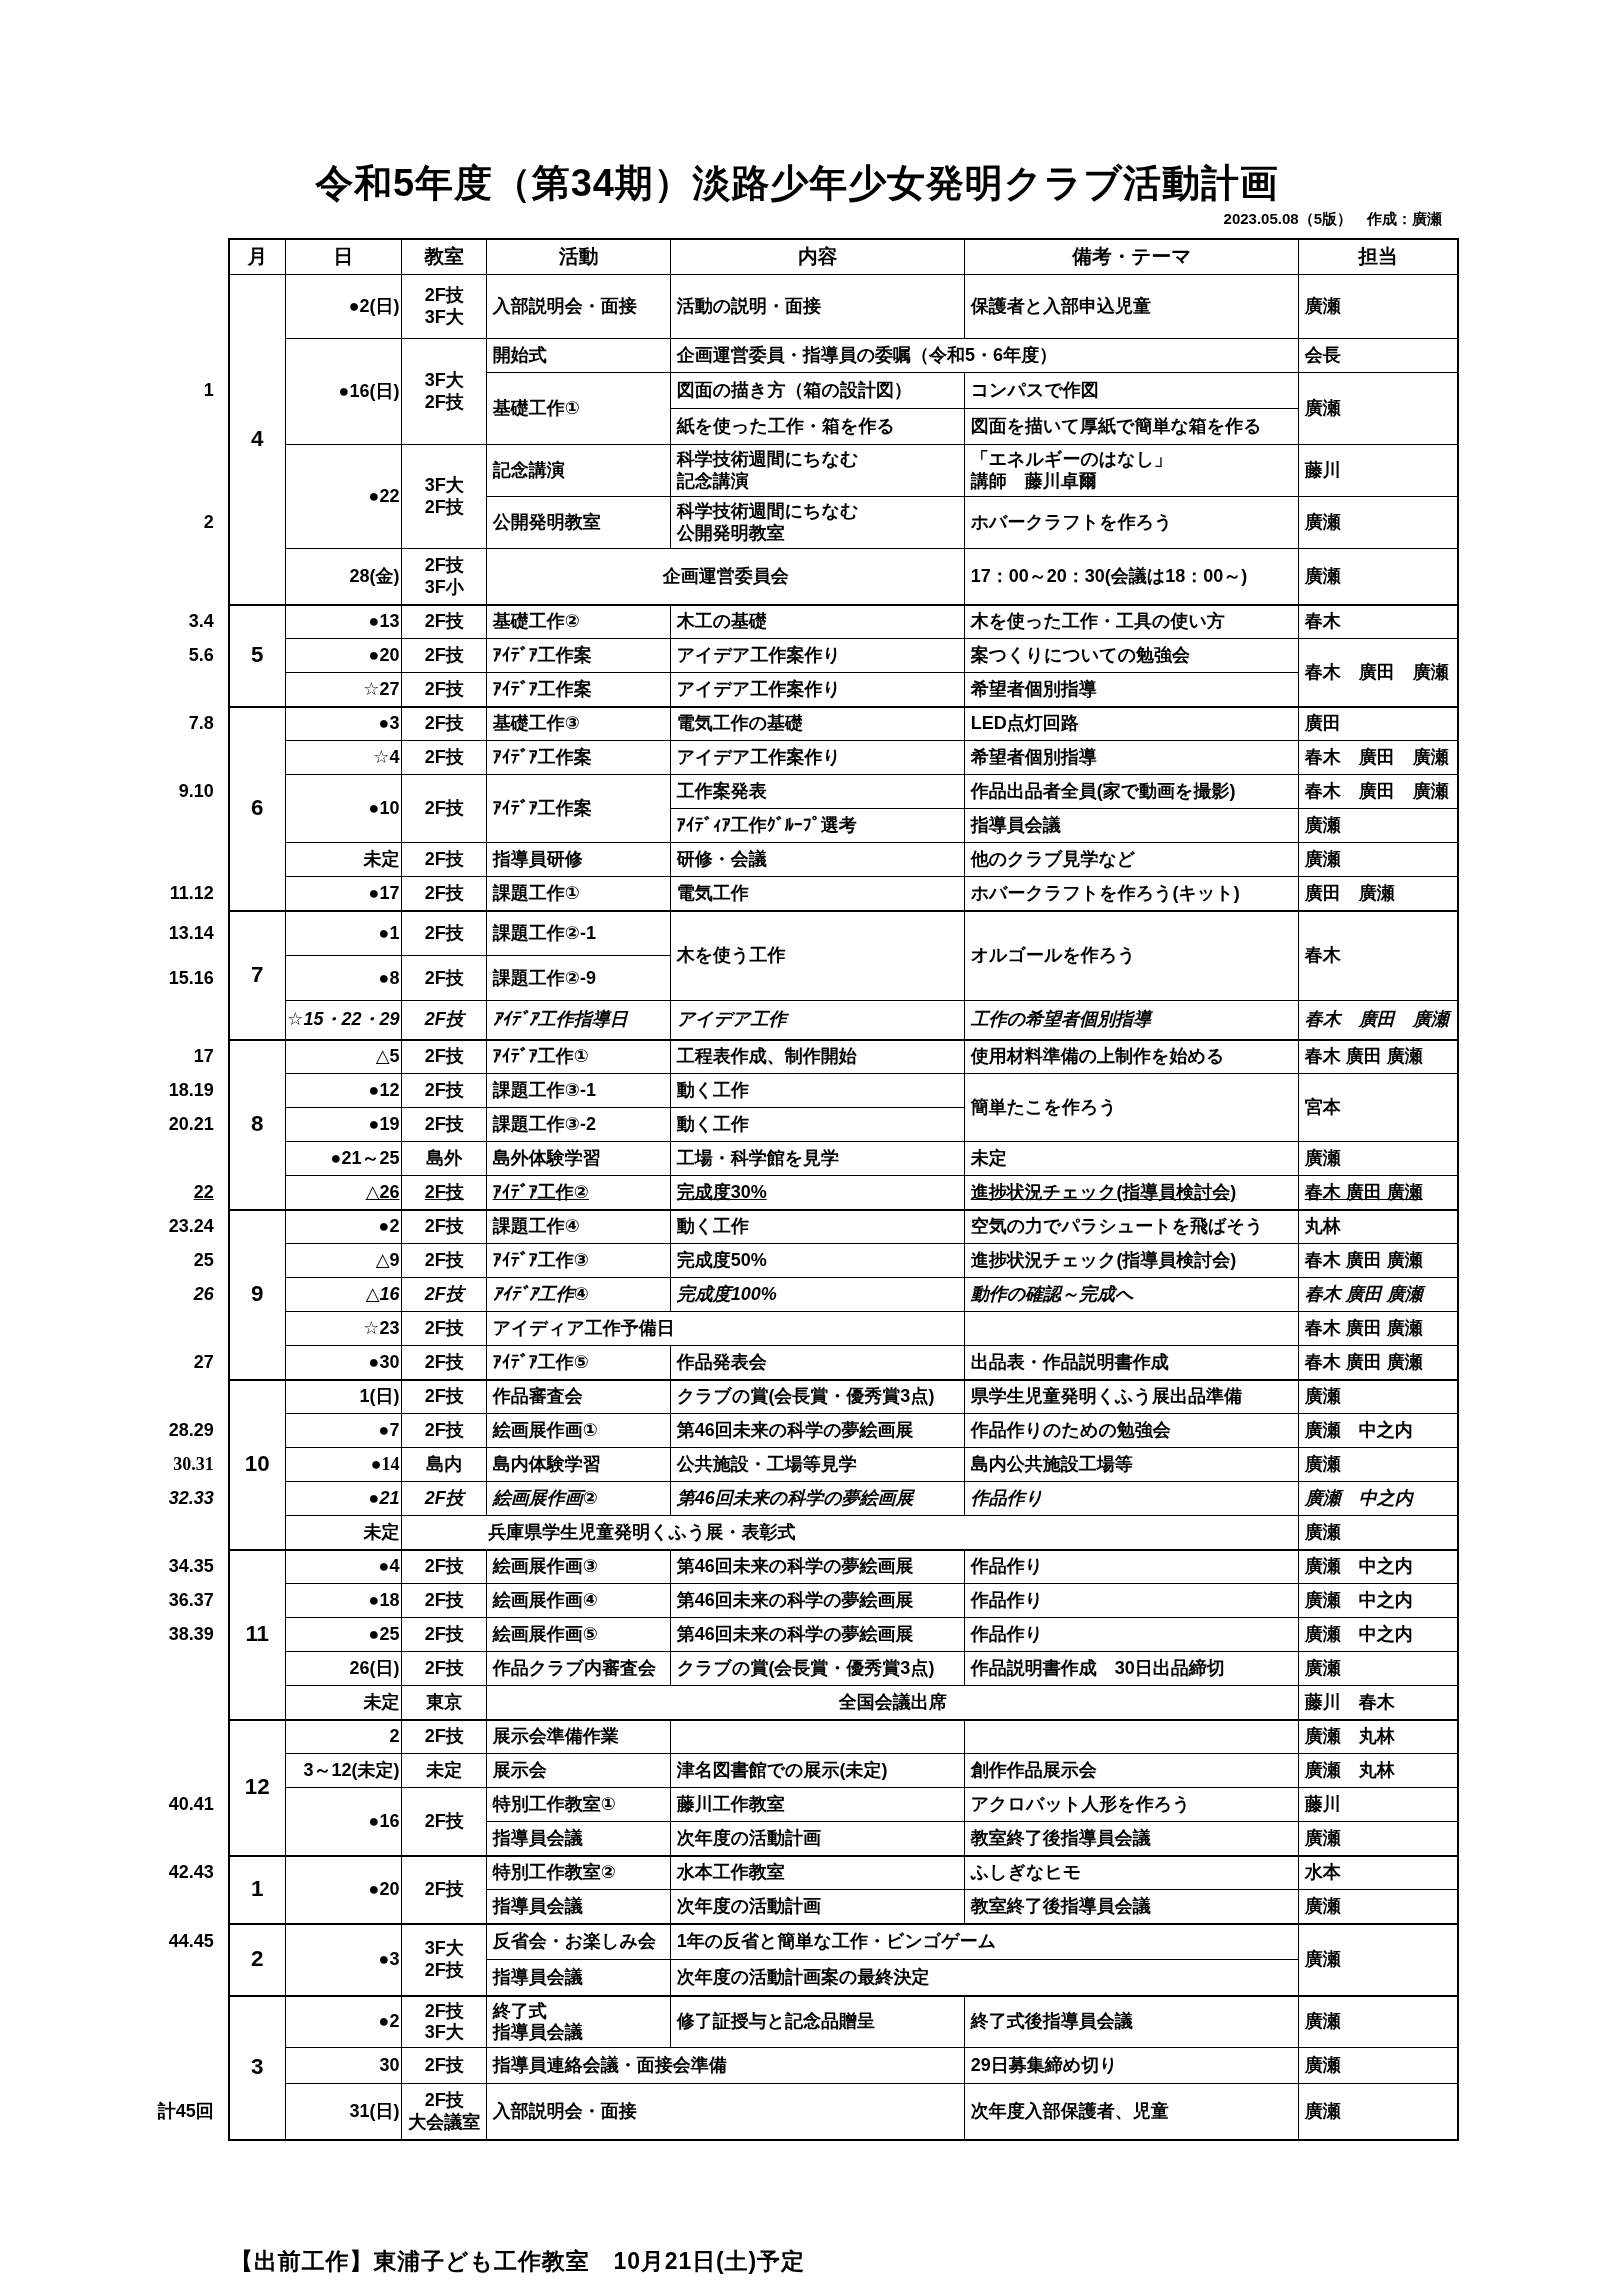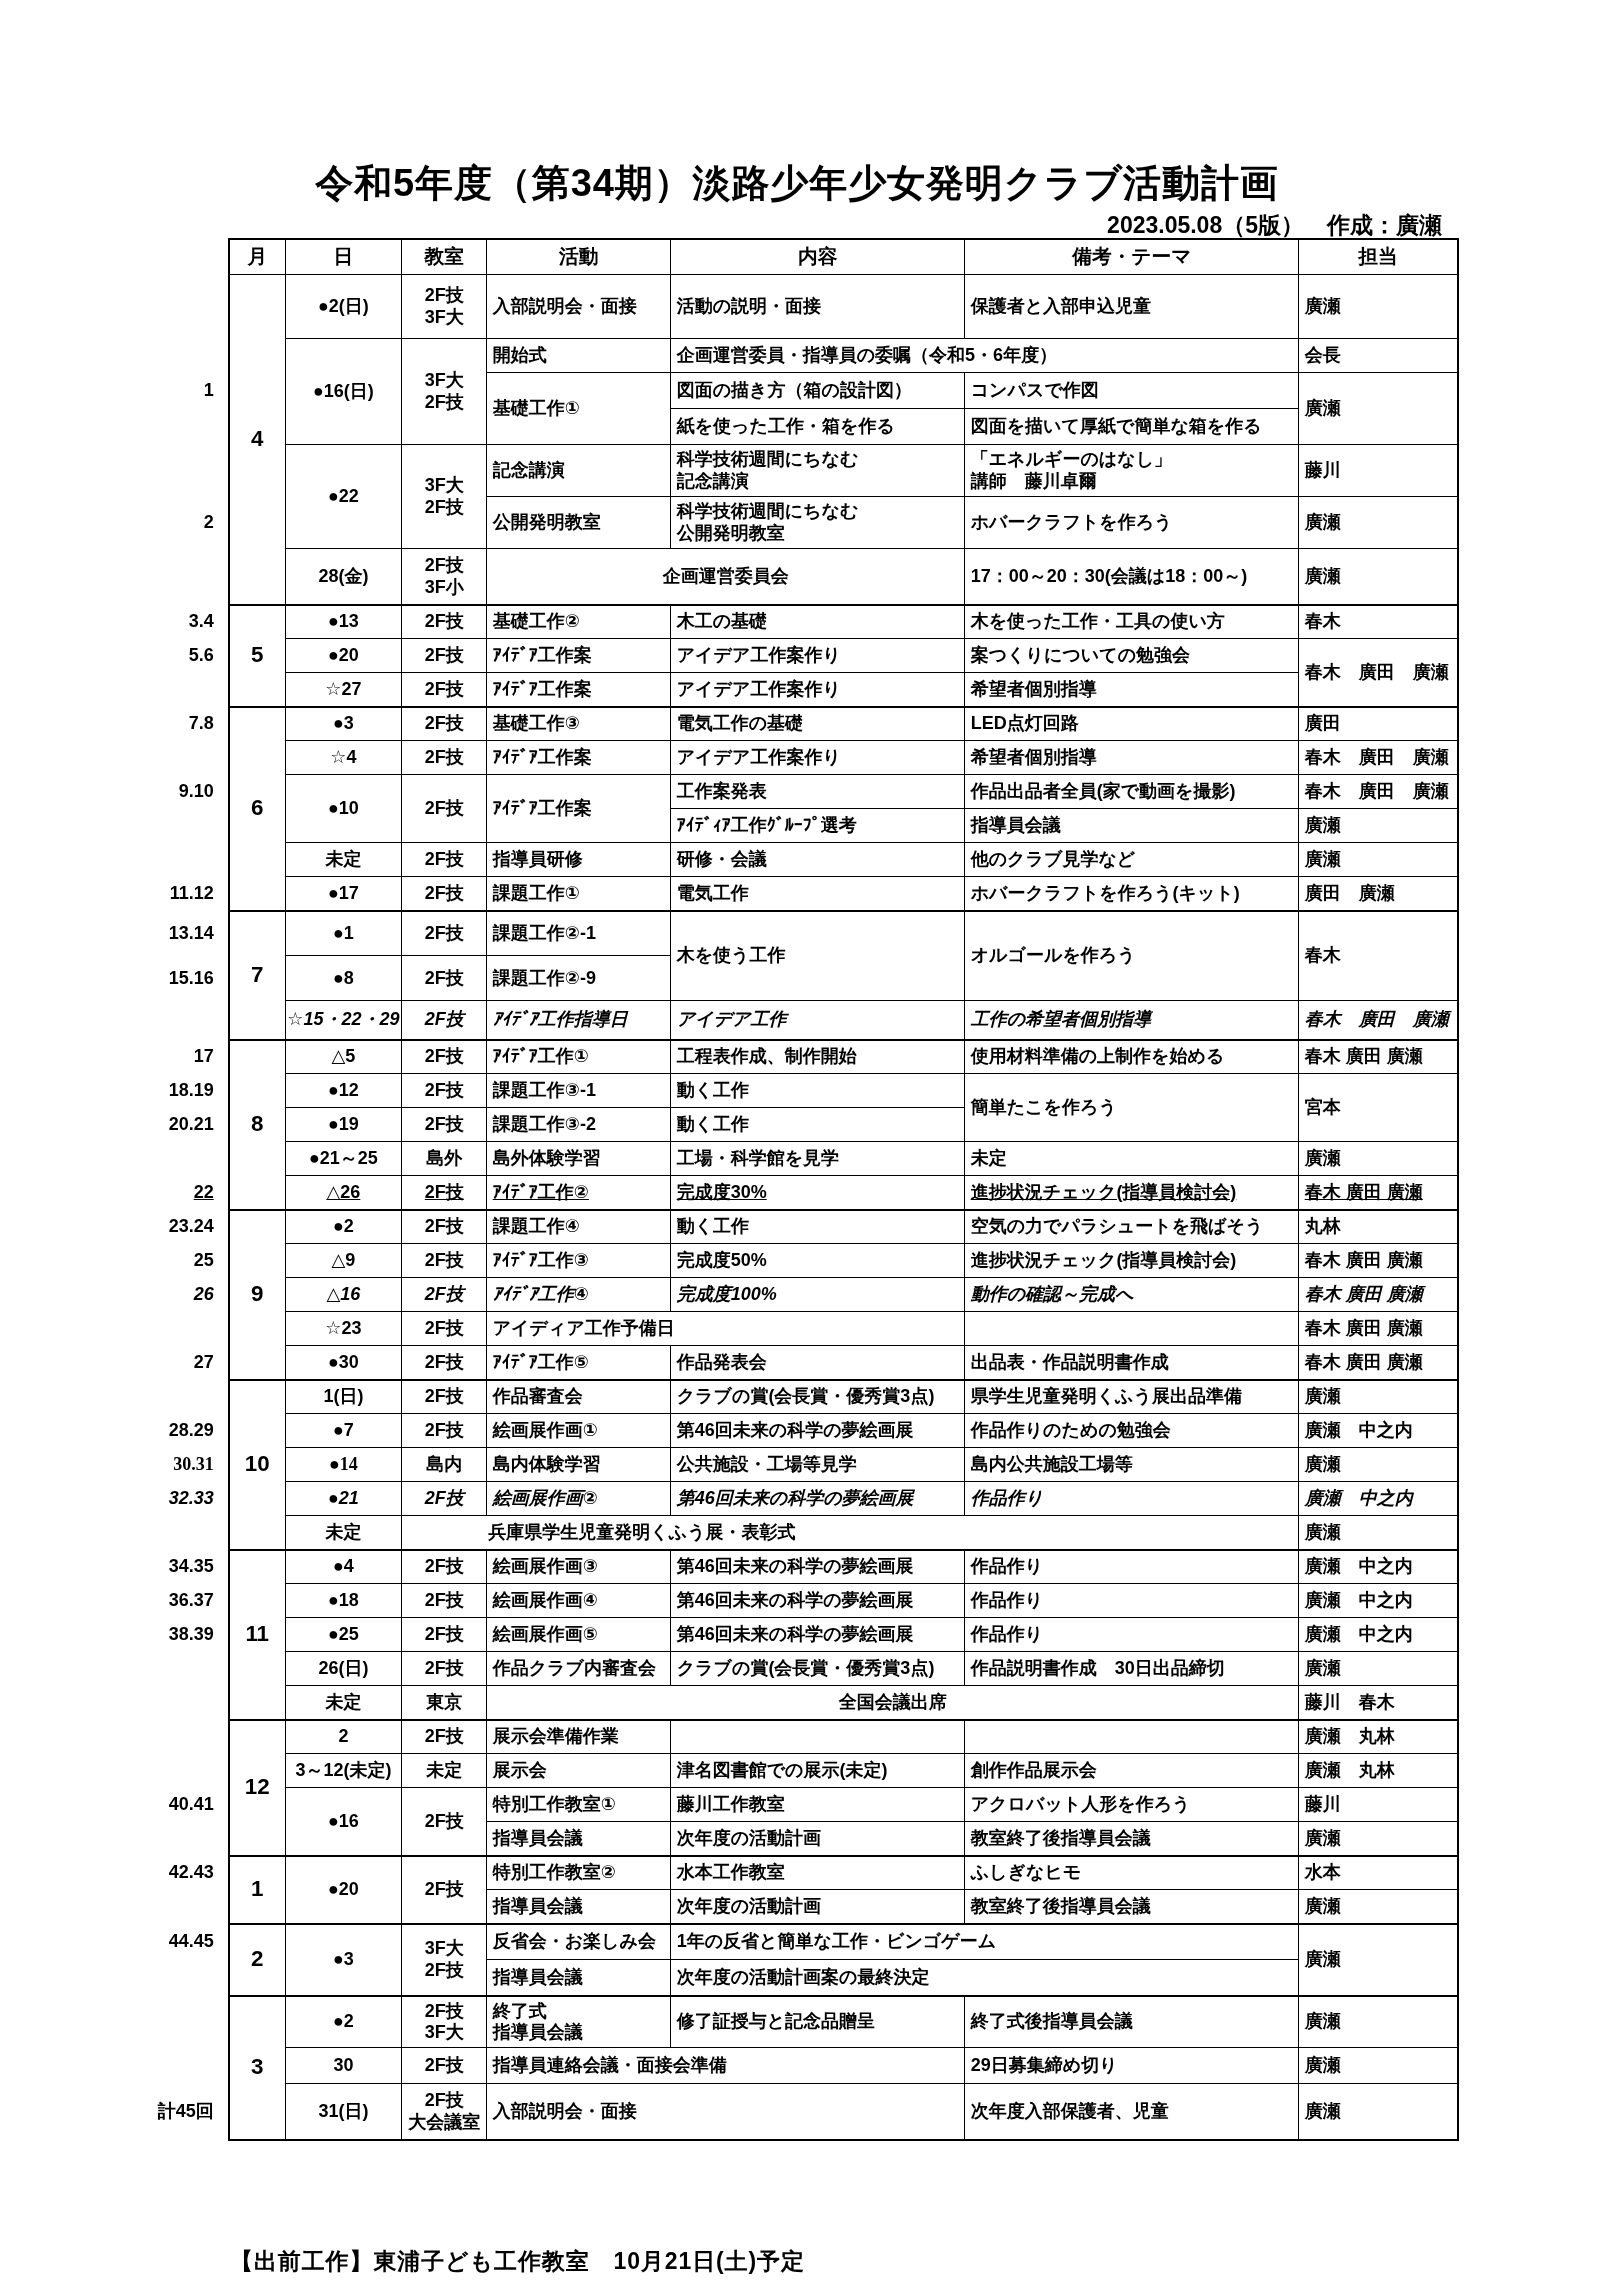--- a/index.html
+++ b/index.html
@@ -7,39 +7,39 @@
     width:1621px;height:2293px;position:relative;background:#ffffff;color:#000;
     font-family:"Liberation Sans","DejaVu Sans",sans-serif;font-weight:bold;
     overflow:hidden;
   }
   .page-title{
     position:absolute;top:163px;left:139px;width:1316px;
     text-align:center;font-size:38px;letter-spacing:0.9px;line-height:1.1;
   }
   .subtitle{
     position:absolute;top:210px;left:139px;width:1303px;
-    text-align:right;font-size:23px;
+    text-align:right;font-size:15px;
   }
   table.schedule{
     position:absolute;top:238px;left:139px;
     border-collapse:collapse;table-layout:fixed;
   }
   col.w-num{width:90px}col.w-month{width:56px}col.w-day{width:115px}
   col.w-room{width:85px}col.w-activity{width:184px}col.w-content{width:294px}
   col.w-note{width:334px}col.w-staff{width:159px}
   td,th{
     border:1.8px solid #000;vertical-align:middle;font-size:18px;line-height:1.2;
     padding:0.9px 5.4px;white-space:pre-line;overflow:hidden;font-weight:bold;
   }
   th.hdr{border-top:2.7px solid #000;text-align:center;font-size:19.7px;padding:5.4px 1.8px;}
   th.hdr:first-of-type{border-left:2.7px solid #000;}
   th.hdr:last-of-type{border-right:2.7px solid #000;}
   td.c-num{border:none;text-align:right;padding:0 14.3px 0 0;font-size:18px;white-space:nowrap;}
   td.c-month{text-align:center;font-size:22.4px;border-left:2.7px solid #000;padding:0.9px 1.8px;}
-  td.c-day{text-align:center;padding:0.9px 1.8px;white-space:nowrap;}
+  td.c-day{text-align:right;padding:0.9px 1.8px;white-space:nowrap;}
   td.c-room{text-align:center;padding:0.9px 1.8px;}
   td.c-staff{border-right:2.7px solid #000;white-space:nowrap;}
   td.c-merged{}
   td.x-ctr{text-align:center;}
   td.x-indent{padding-left:86px;}
   td.sep{border-top:2.7px solid #000;}
   td.bot,td.x-bot{border-bottom:2.7px solid #000;}
   .footnote{
     position:absolute;top:2246px;left:230px;font-size:23px;letter-spacing:0.9px;
   }

